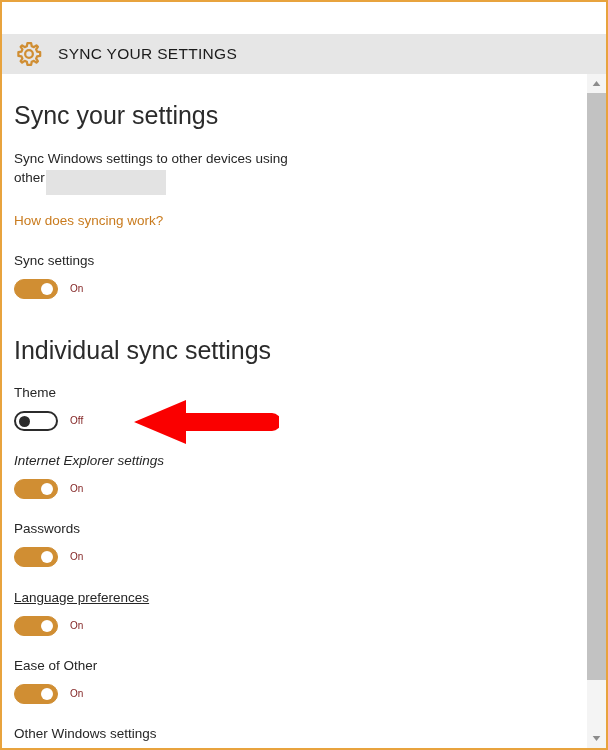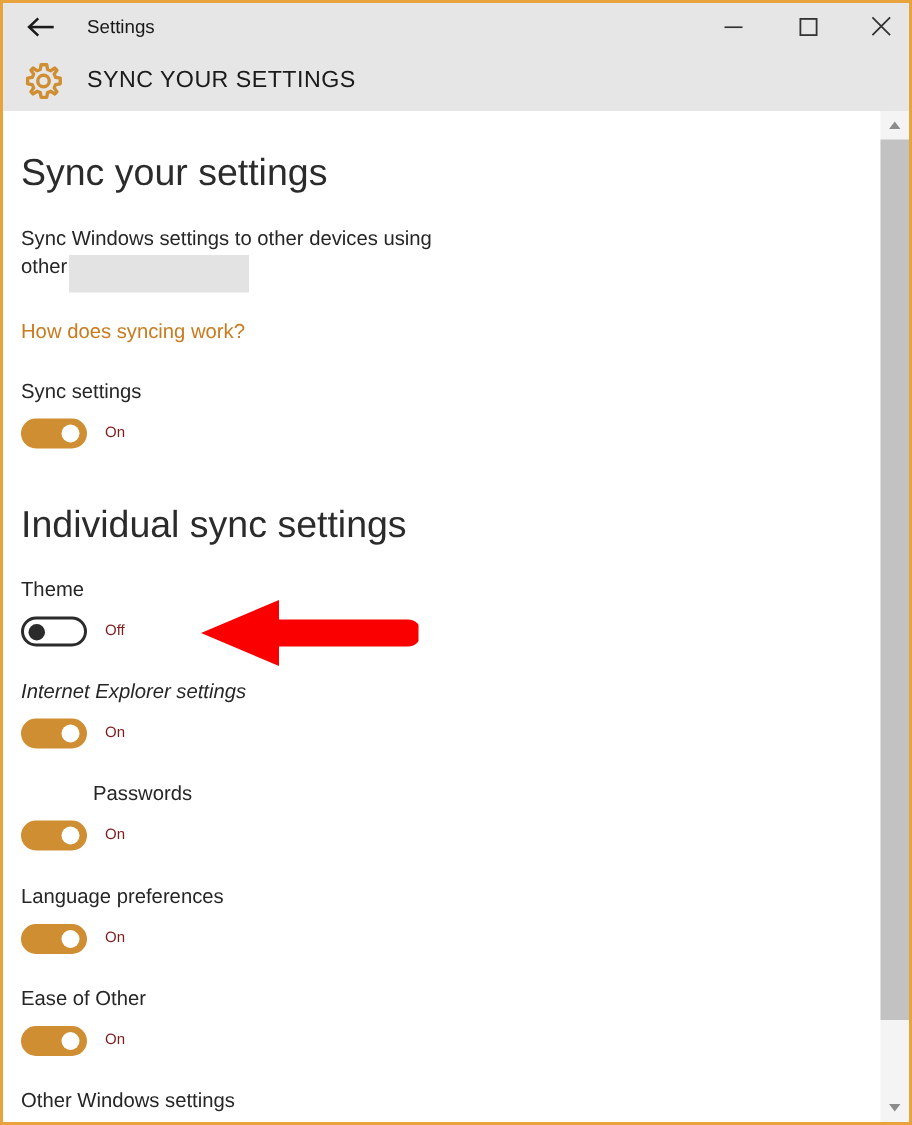--- a/index.html
+++ b/index.html
@@ -221,49 +221,20 @@
     width: 145px;
     height: 48px;
     pointer-events: none;
   }
 </style>
 </head>
 <body>
 
 <div id="window">
 
-  <div id="titlebar">
-
-    <div id="back-button">
-      <svg width="22" height="16" viewBox="0 0 22 16">
-        <path d="M8.5 2.2 L2.4 8 L8.5 13.8" fill="none" stroke="#1a1a1a" stroke-width="1.7"></path>
-        <rect x="2.4" y="7.2" width="16.4" height="1.7" fill="#1a1a1a"></rect>
-      </svg>
-    </div>
-
-    <div id="titlebar-title">Settings</div>
-
-    <div class="wincontrol" id="btn-min">
-      <svg width="14" height="14" viewBox="0 0 14 14">
-        <rect x="1" y="6.6" width="12" height="1.1" fill="#333"></rect>
-      </svg>
-    </div>
-
-    <div class="wincontrol" id="btn-max">
-      <svg width="14" height="14" viewBox="0 0 14 14">
-        <rect x="1.6" y="1.6" width="10.8" height="10.8" fill="none" stroke="#333" stroke-width="1.2"></rect>
-      </svg>
-    </div>
-
-    <div class="wincontrol" id="btn-close">
-      <svg width="15" height="15" viewBox="0 0 15 15">
-        <path d="M1.6 1.6 L13.4 13.4 M13.4 1.6 L1.6 13.4" stroke="#333" stroke-width="1.2" fill="none"></path>
-      </svg>
-    </div>
-  </div>
 
   <div id="headerband">
     <div id="gear-icon-wrap">
       <svg width="30" height="30" viewBox="0 0 32 32">
         <g fill="none" stroke="#D08E33" stroke-width="2.4" stroke-linejoin="round">
           <path d="M16 4.4 L18.3 4.4 L18.9 7.7 L21.2 8.7 L23.9 6.8 L25.5 8.4
                    L23.6 11.1 L24.6 13.4 L27.9 14 L27.9 16.3 L27.9 18 L24.6 18.6
                    L23.6 20.9 L25.5 23.6 L23.9 25.2 L21.2 23.3 L18.9 24.3
                    L18.3 27.6 L16 27.6 L14.3 27.6 L13.7 24.3 L11.4 23.3
                    L8.7 25.2 L7.1 23.6 L9 20.9 L8 18.6 L4.7 18 L4.7 16.3
@@ -307,29 +278,29 @@
     </div>
 
     <div class="setting-label" style="top:379px;font-style:italic;">Internet Explorer settings</div>
     <div class="toggle-row" style="top:405px;">
       <div class="toggle on">
         <div class="knob"></div>
       </div>
       <div class="toggle-state">On</div>
     </div>
 
-    <div class="setting-label" style="top:447px;margin-left:48px;">Passwords</div>
+    <div class="setting-label" style="top:447px;">Passwords</div>
     <div class="toggle-row" style="top:473px;">
       <div class="toggle on">
         <div class="knob"></div>
       </div>
       <div class="toggle-state">On</div>
     </div>
 
-    <div class="setting-label" style="top:516px;">Language preferences</div>
+    <div class="setting-label" style="top:516px;text-decoration:underline;">Language preferences</div>
     <div class="toggle-row" style="top:542px;">
       <div class="toggle on">
         <div class="knob"></div>
       </div>
       <div class="toggle-state">On</div>
     </div>
 
     <div class="setting-label" style="top:584px;">Ease of Other</div>
     <div class="toggle-row" style="top:610px;">
       <div class="toggle on">

